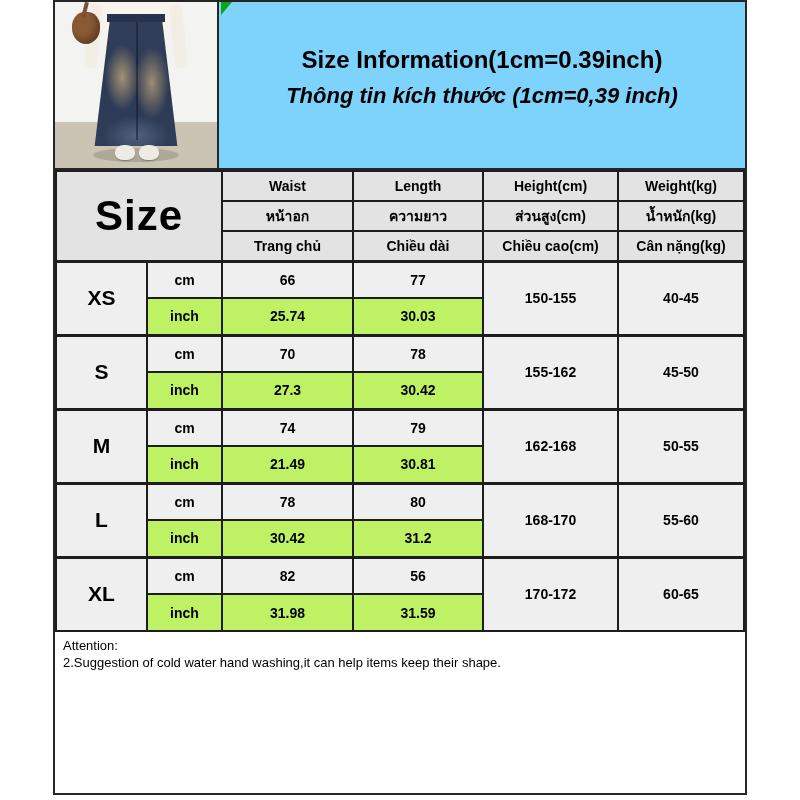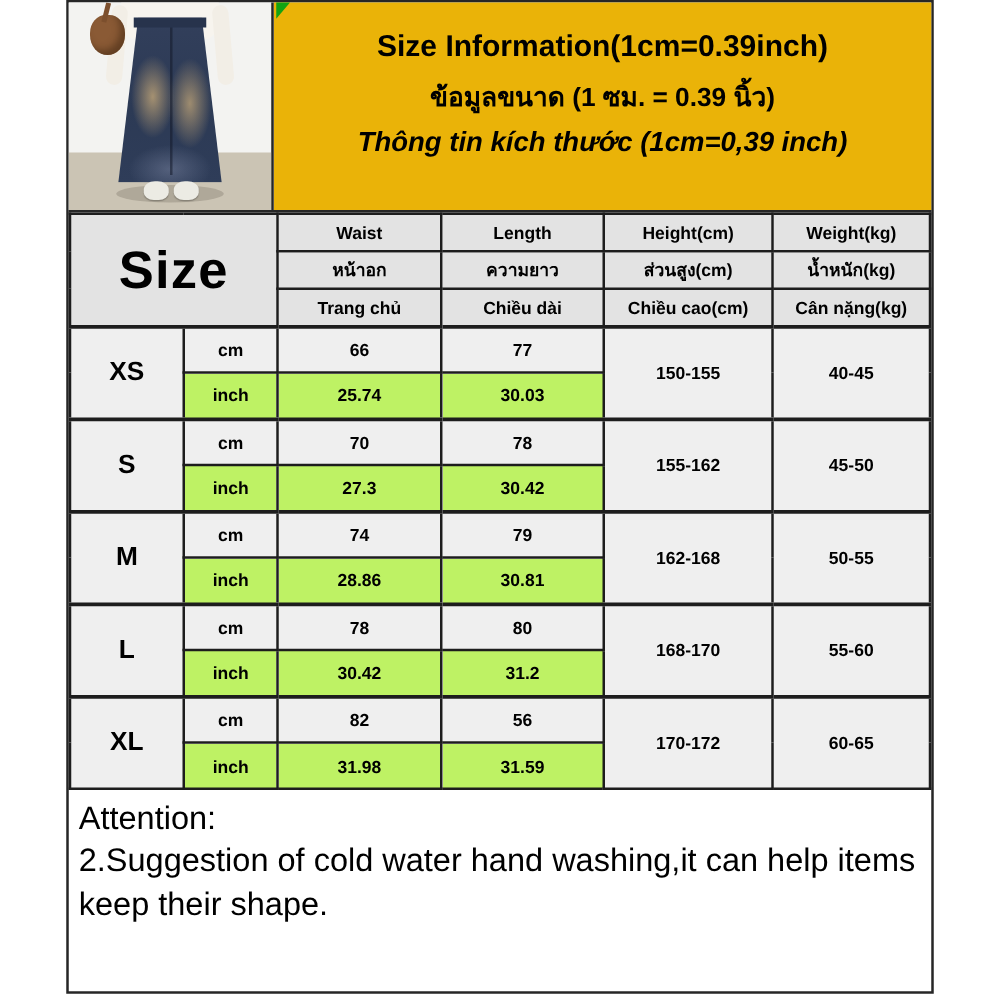--- a/index.html
+++ b/index.html
@@ -32,36 +32,36 @@
       radial-gradient(ellipse 24px 50px at 65% 52%, rgba(186,160,118,0.80), rgba(186,160,118,0) 72%),
       radial-gradient(ellipse 44px 26px at 50% 92%, rgba(130,140,168,0.45), rgba(0,0,0,0) 75%),
       linear-gradient(180deg, #323f5b 0%, #2c3a55 55%, #2f3d59 100%);
   }
   .skirt-waistband { position:absolute; top:12px; left:50%; transform:translateX(-50%); width:58px; height:8px; background:#27334c; }
   .skirt-fly { position:absolute; top:20px; left:50%; width:2px; height:118px; background:rgba(20,26,42,0.55); }
   .shoe { position:absolute; bottom:8px; width:20px; height:15px; background:#ecebe4; border-radius:45% 45% 40% 40%; box-shadow:0 1px 1px rgba(0,0,0,0.25); }
   .shoe.left  { left:60px; }
   .shoe.right { left:84px; }
   .corner-flag { position:absolute; top:0; left:166px; width:0; height:0; border-top:13px solid #12a312; border-right:11px solid transparent; }
-  .title-area { flex:1; background:#eab308; text-align:center; padding-top:22px; }
+  .title-area { flex:1; background:#7dd3fc; text-align:center; padding-top:44px; }
   .title-en { font-size:24px; font-weight:bold; margin-bottom:9px; }
   .title-th { font-size:21px; font-weight:bold; margin-bottom:7px; }
   .title-vi { font-size:22px; font-weight:bold;font-style:italic; }
   
   table.size-table { width:100%; border-collapse:collapse; table-layout:fixed; }
   .size-table td { border:2px solid #1d1d1d; text-align:center; vertical-align:middle; font-weight:bold; font-size:14px; overflow:hidden; white-space:nowrap; }
   .size-table tr.hdr td { height:30px; background:#e3e3e3; }
   .size-table td.corner { font-size:42px; letter-spacing:1px; background:#e3e3e3; }
   .size-table tr.r-cm td { height:37px; background:#efefef; }
   .size-table tr.r-inch td { height:37px; background:#bef264; }
   .size-table td.size-cell { background:#e2e2e2; font-size:21px; }
   .size-table td.span-cell { background:#efefef;margin-left:14px; }
   .size-table tr.block-top td { border-top-width:3px; }
   
-  .attention { padding:5px 8px 0 8px; font-size:26px; line-height:1.32; font-weight:normal; }
+  .attention { padding:5px 8px 0 8px; font-size:13px; line-height:1.32; font-weight:normal; }
 </style>
 </head>
 <body>
 
 <div class="content-box">
 
   <div class="top-section">
     <div class="photo">
       <div class="photo-floor"></div>
       <div class="person-shadow"></div>
@@ -73,21 +73,20 @@
       <div class="bag-strap"></div>
       <div class="skirt"></div>
       <div class="skirt-waistband"></div>
       <div class="skirt-fly"></div>
       <div class="shoe left"></div>
       <div class="shoe right"></div>
     </div>
     <div class="corner-flag"></div>
     <div class="title-area">
       <div class="title-en">Size Information(1cm=0.39inch)</div>
-      <div class="title-th">ข้อมูลขนาด (1 ซม. = 0.39 นิ้ว)</div>
       <div class="title-vi">Thông tin kích thước (1cm=0,39 inch)</div>
     </div>
   </div>
 
   <table class="size-table">
     <colgroup>
       <col style="width:91px">
         <col style="width:75px">
         <col style="width:131px">
       <col style="width:130px">
@@ -147,21 +146,21 @@
     <tr class="r-cm block-top">
       <td class="size-cell" rowspan="2">M</td>
       <td>cm</td>
       <td>74</td>
       <td>79</td>
       <td class="span-cell" rowspan="2">162-168</td>
       <td class="span-cell" rowspan="2">50-55</td>
     </tr>
     <tr class="r-inch">
       <td>inch</td>
-      <td>28.86</td>
+      <td>21.49</td>
       <td>30.81</td>
     </tr>
 
     <tr class="r-cm block-top">
       <td class="size-cell" rowspan="2">L</td>
       <td>cm</td>
       <td>78</td>
       <td>80</td>
       <td class="span-cell" rowspan="2">168-170</td>
       <td class="span-cell" rowspan="2">55-60</td>

